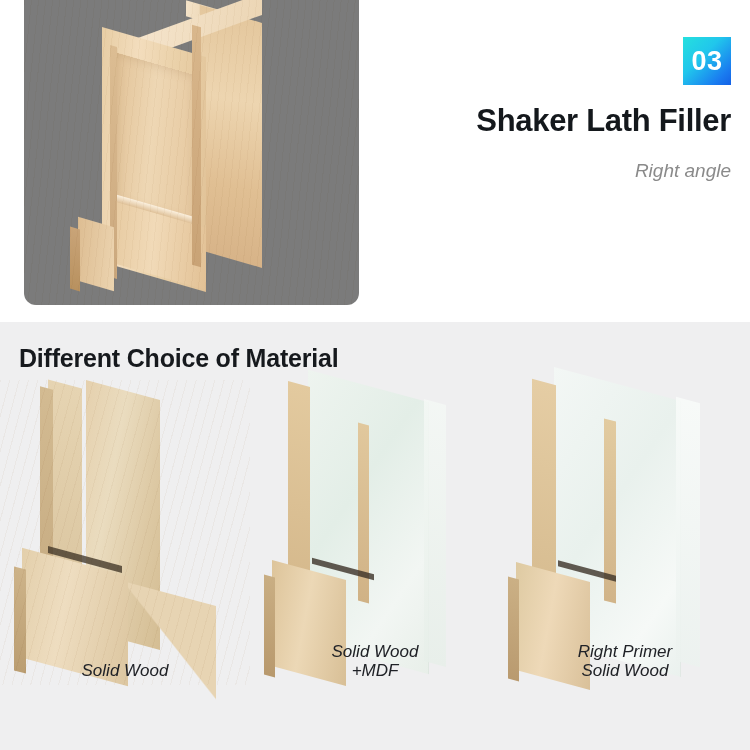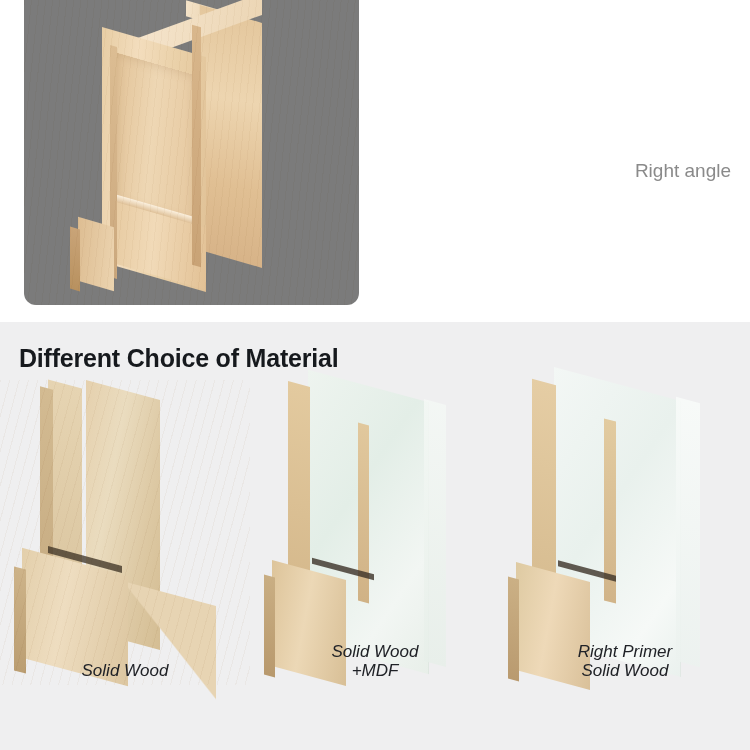--- a/index.html
+++ b/index.html
@@ -117,21 +117,21 @@
   }
   .hero-title{
     position:absolute;right:19px;top:104px;width:520px;
     text-align:right;
     font-size:31px;font-weight:bold;color:#14181c;
     letter-spacing:-.3px;line-height:1.1;
   }
   .hero-sub{
     position:absolute;right:19px;top:160px;width:520px;
     text-align:right;
-    font-size:19px;color:#8a8a8a;font-weight:normal;line-height:1.2;
+    font-size:19px;color:#8a8a8a;font-weight:normal;line-height:1.2;font-style:italic;
   }
 
   
   .materials{
     position:absolute;left:0;top:322px;width:750px;height:428px;
     background:#efeff0;
   }
   .mat-heading{
     position:absolute;left:19px;top:22px;
     font-size:25px;font-weight:bold;color:#16191d;letter-spacing:-.2px;
@@ -290,21 +290,23 @@
         <div class="d-edge panel-shadow"></div>
         <div class="d-face rail-bottom"></div>
         <div class="d-dark stile"></div>
         <div class="d-dark stile2"></div>
         <div class="d-face foot"></div>
         <div class="d-dark foot-side"></div>
         <div class="grain"></div>
       </div>
     </div>
 
-
+    <div class="badge">03</div>
+
+    <div class="hero-title">Shaker Lath Filler</div>
 
     <div class="hero-sub">Right angle</div>
   </div>
 
   <div class="materials">
 
     <div class="mat-heading">Different Choice of Material</div>
 
     <div class="mat-grid">
 

